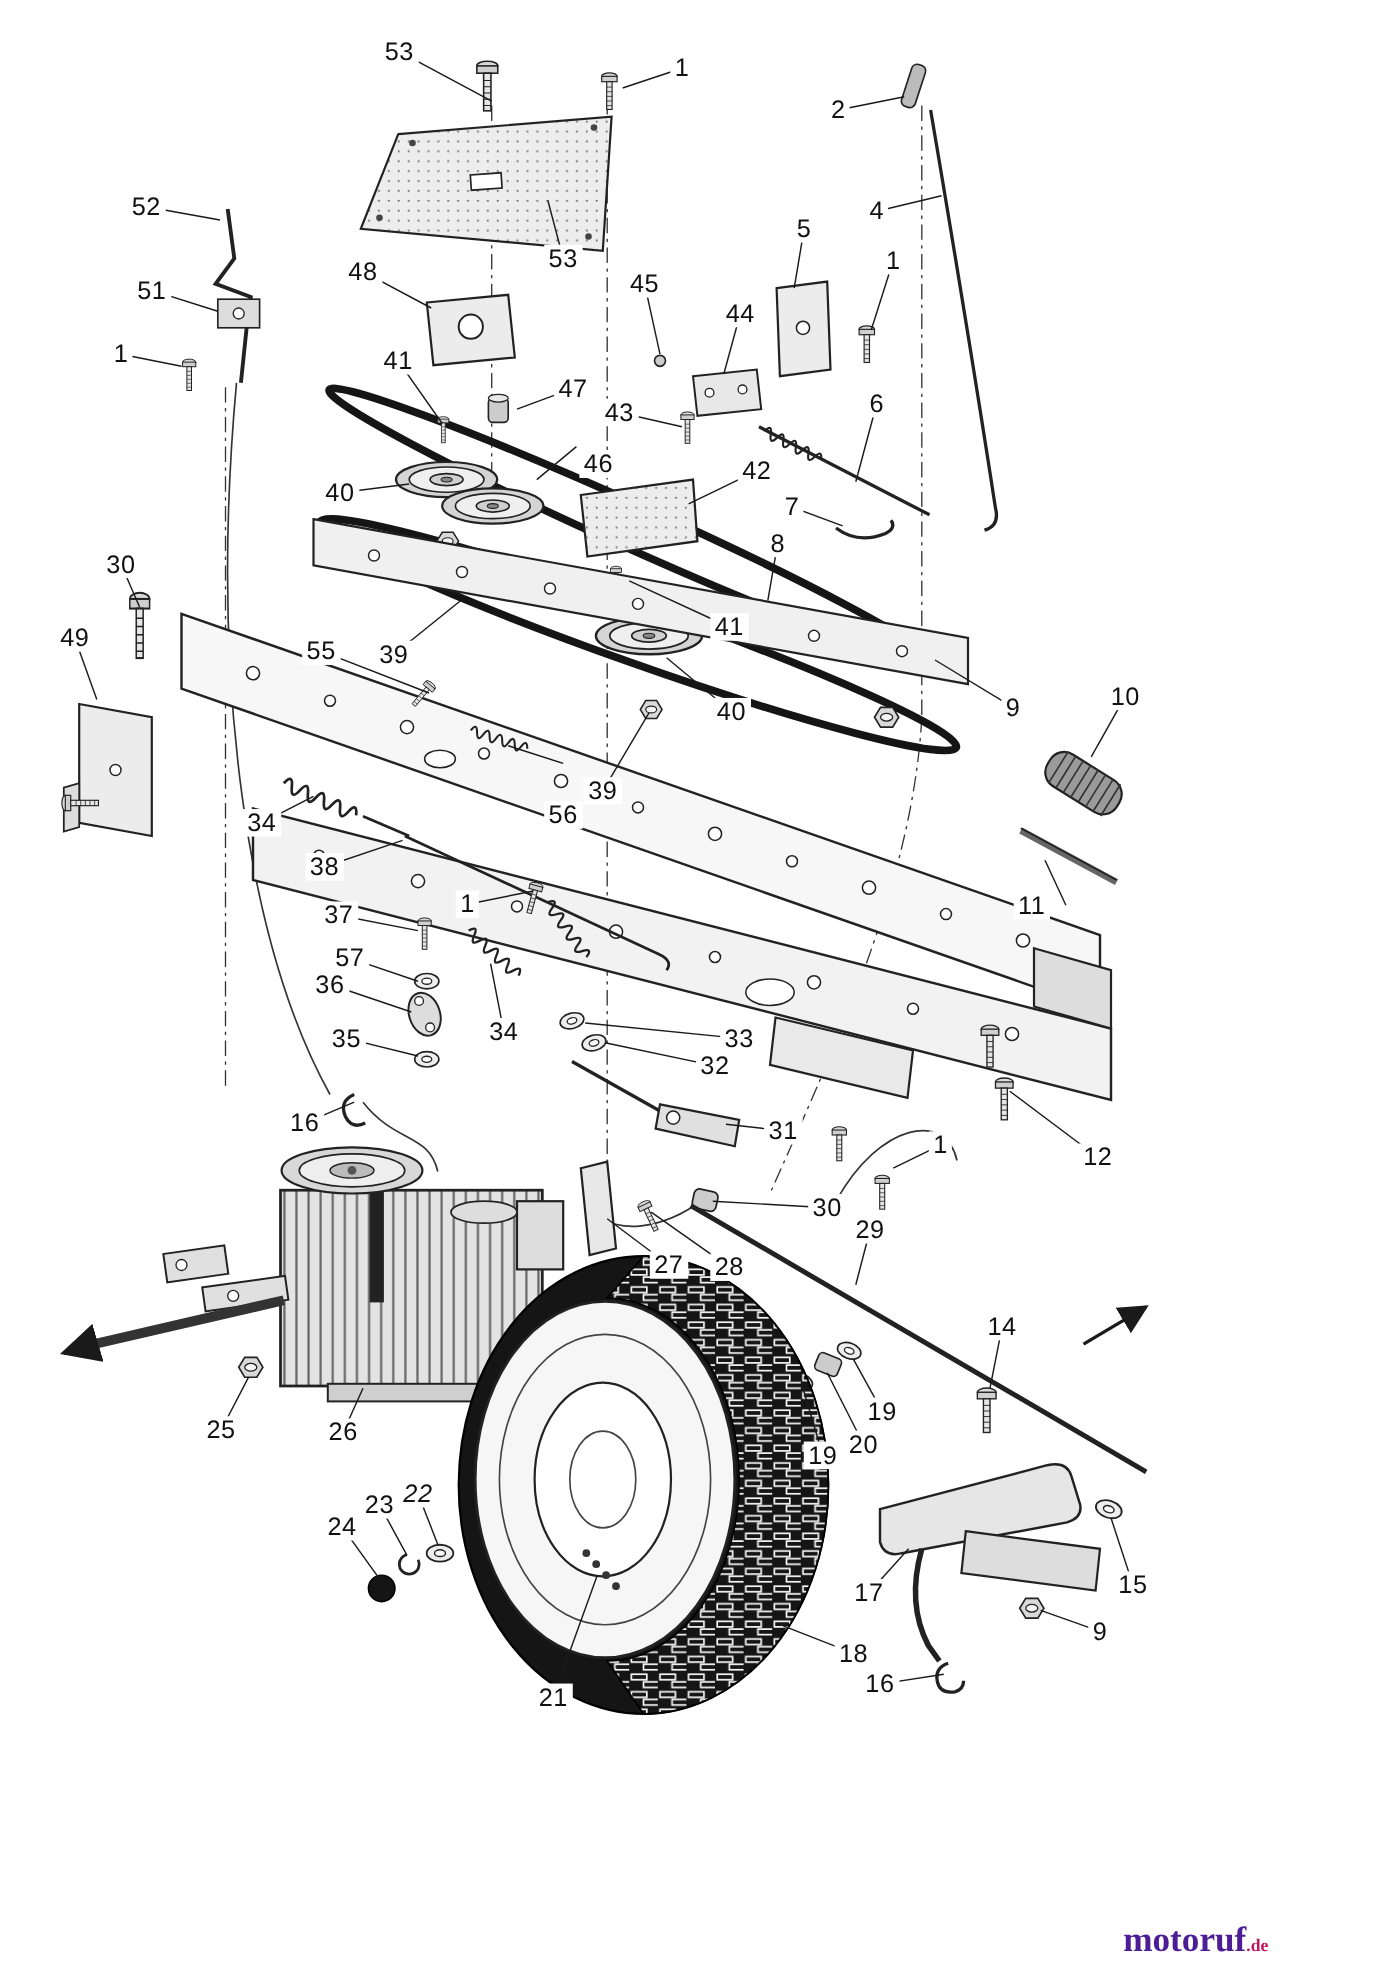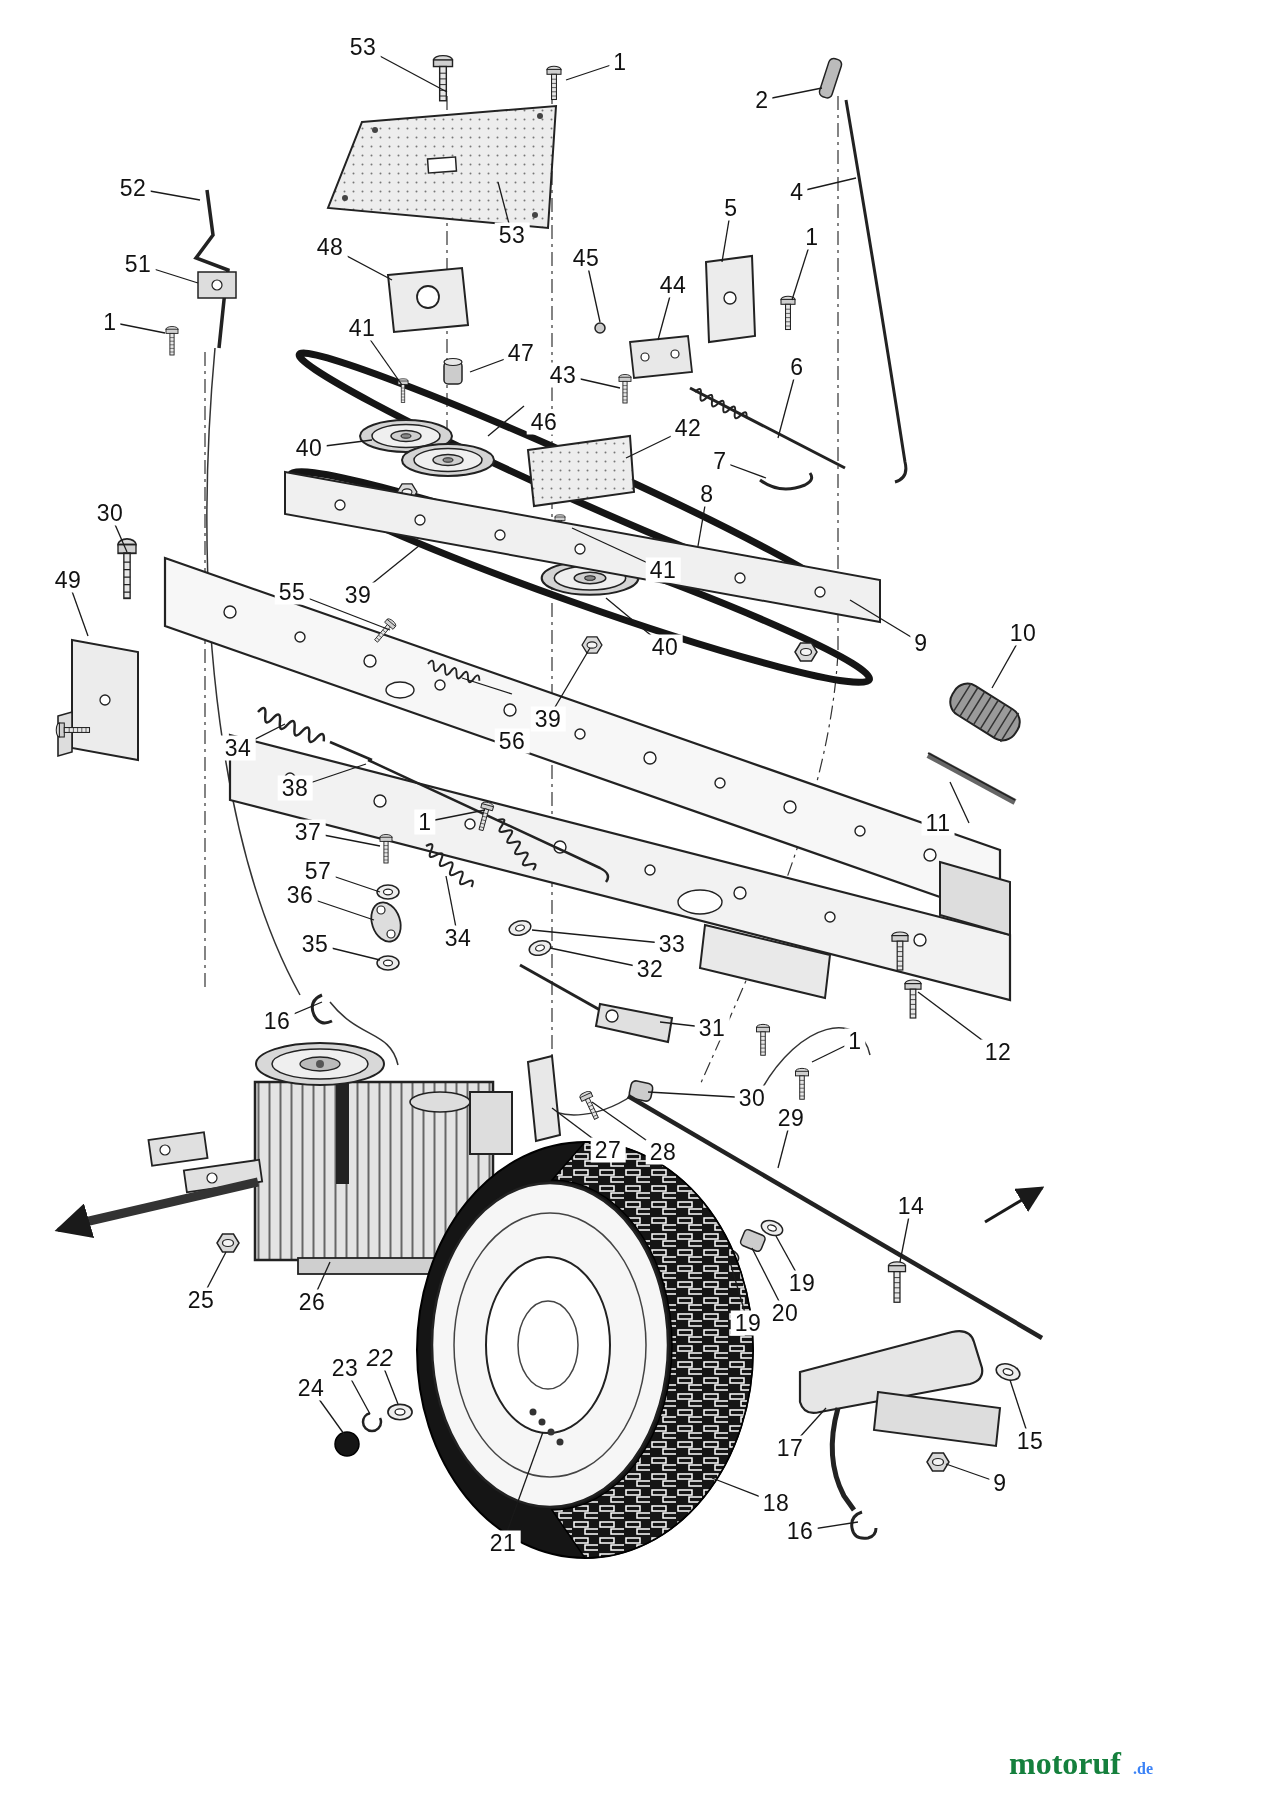--- a/index.html
+++ b/index.html
@@ -428,16 +428,16 @@
       <div class="callout" style="left: 311px; top: 1388px; text-align: center;">24</div>
       <div class="callout" style="left: 790px; top: 1448px;">17</div>
       <div class="callout" style="left: 1030px; top: 1441px;">15</div>
       <div class="callout" style="left: 1000px; top: 1483px;">9</div>
       <div class="callout" style="left: 776px; top: 1503px;">18</div>
       <div class="callout" style="left: 800px; top: 1531px;">16</div>
       <div class="callout" style="left: 503px; top: 1543px;">21</div>
     </div>
 
   <div class="watermark">
-    <span class="wm-name" style="color: #15803d;">motoruf</span><span class="wm-tld" style="color: #3b82f6; margin-left: 12px;">.de</span>
+    <span class="wm-name" style="color: #4c1d95;">motoruf</span><span class="wm-tld" style="color: #be185d;">.de</span>
   </div>
 
 </div>
 
 </body></html>

